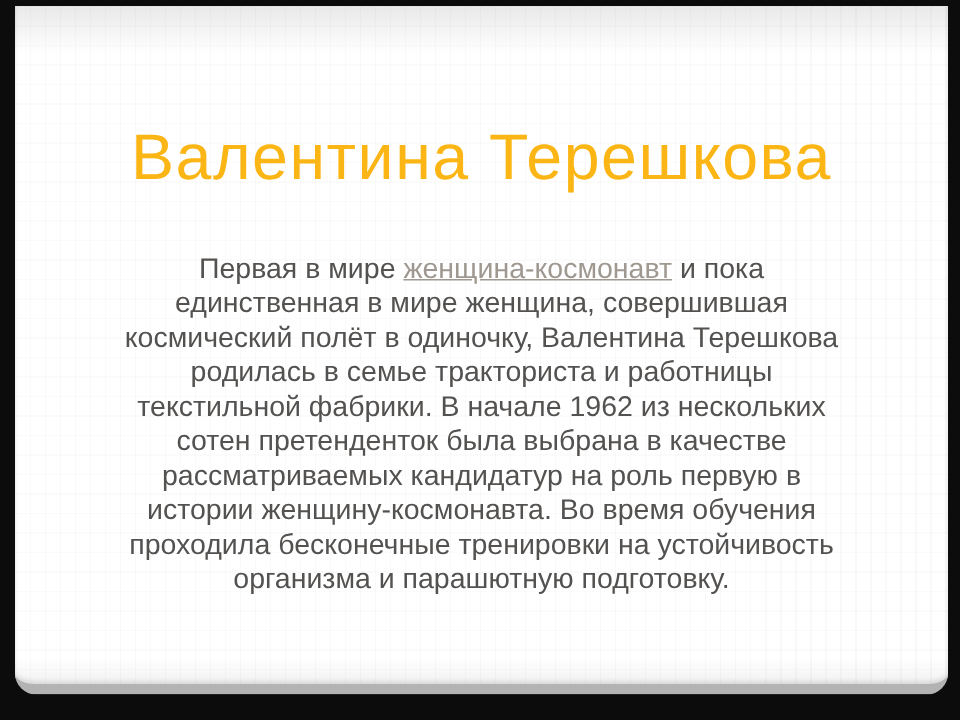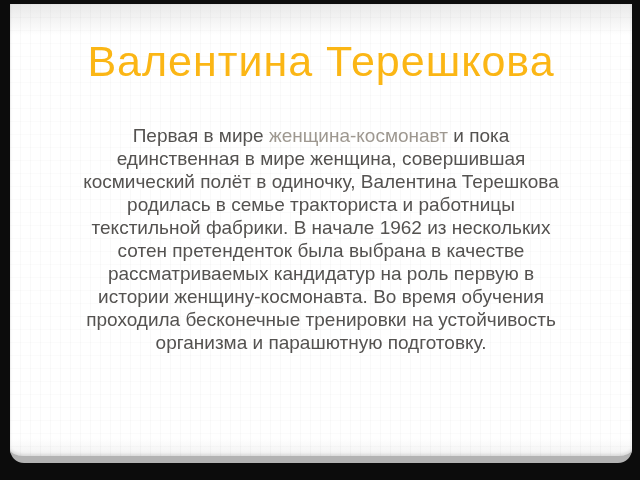--- a/index.html
+++ b/index.html
@@ -22,38 +22,39 @@
     background-image:
       repeating-linear-gradient(to right, rgba(0,0,0,0.022) 0 1px, transparent 1px 10px),
       repeating-linear-gradient(to bottom, rgba(0,0,0,0.015) 0 1px, transparent 1px 13px),
       linear-gradient(to bottom, #e9e9e9 0%, #ffffff 7%, #ffffff 96%, #f2f2f2 100%);
     border-bottom: 7px solid #b3b3b3;
     border-radius: 0 0 14px 14px;
     box-shadow: inset 0 -2px 3px rgba(0,0,0,0.10);
   }
   .slide-title {
     margin: 0;
-    padding-top: 32px;
+    padding-top: 76px;
     text-align: center;
     font-size: 43px;
     line-height: 50px;
     font-weight: normal;
     letter-spacing: 1px;
     color: #fbb615;
   }
   .slide-paragraph {
     width: 492px;
     margin: 38px auto 0;
     text-align: center;
     font-size: 19px;
     line-height: 23px;
     color: #545250;
   }
   .body-link {
     color: #9e9890;
+    text-decoration: underline;
     cursor: pointer;
   }
 </style>
 </head>
 <body>
 
 <div class="slide">
   <h1 class="slide-title">Валентина Терешкова</h1>
   <p class="slide-paragraph"><span>Первая в мире </span><a class="body-link">женщина-космонавт</a><span> и пока единственная в мире женщина, совершившая космический полёт в одиночку, Валентина Терешкова родилась в семье тракториста и работницы текстильной фабрики. В начале 1962 из нескольких сотен претенденток была выбрана в качестве рассматриваемых кандидатур на роль первую в истории женщину-космонавта. Во время обучения проходила бесконечные тренировки на устойчивость организма и парашютную подготовку.</span></p>
 </div>

